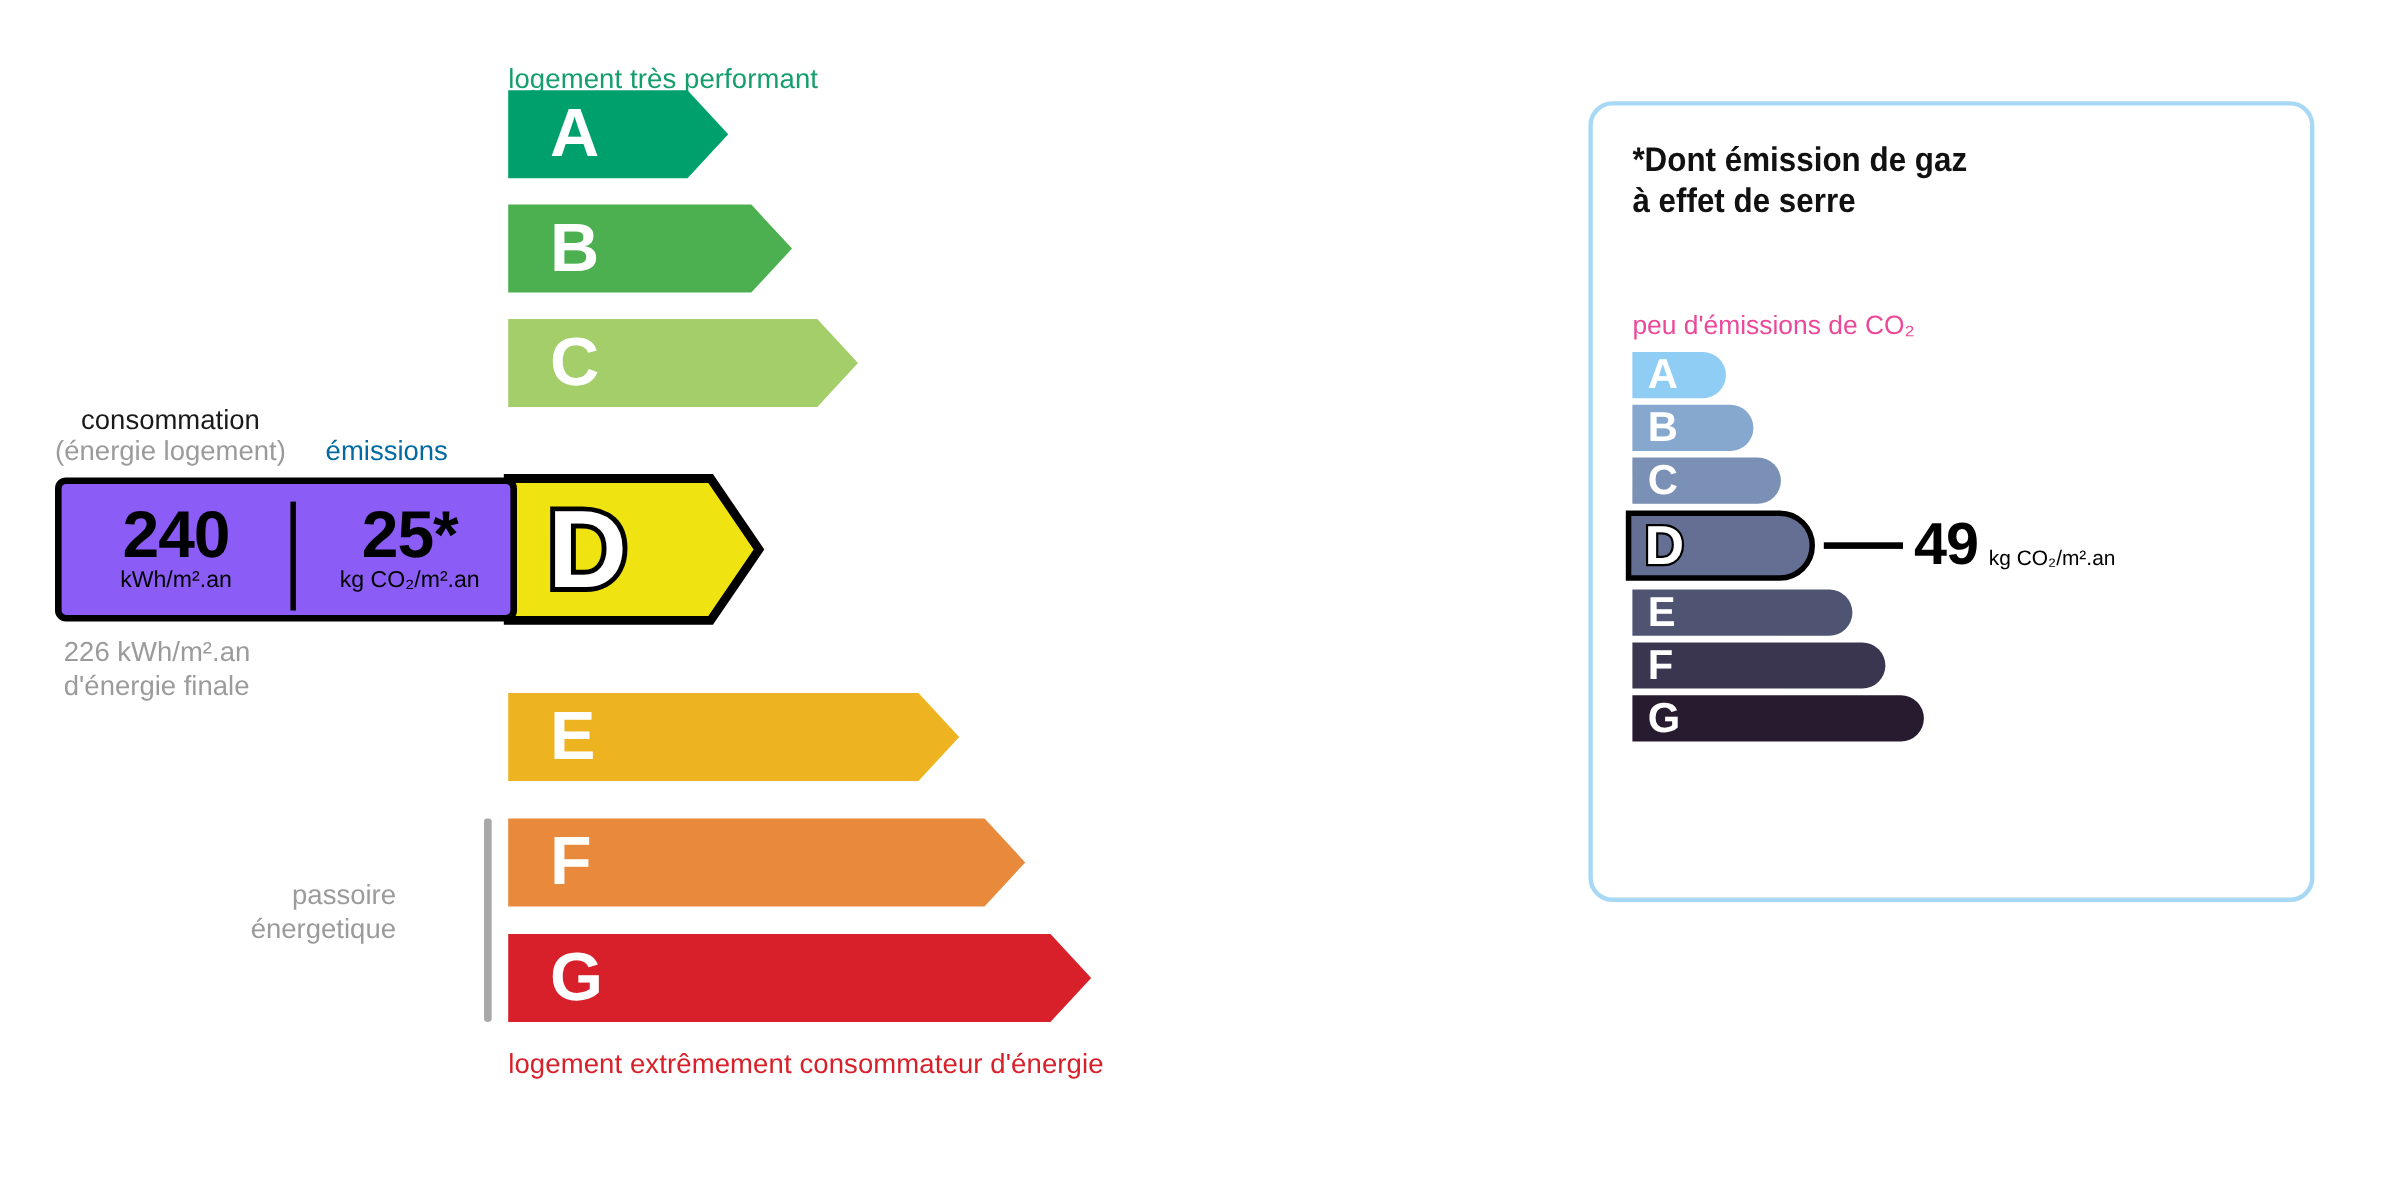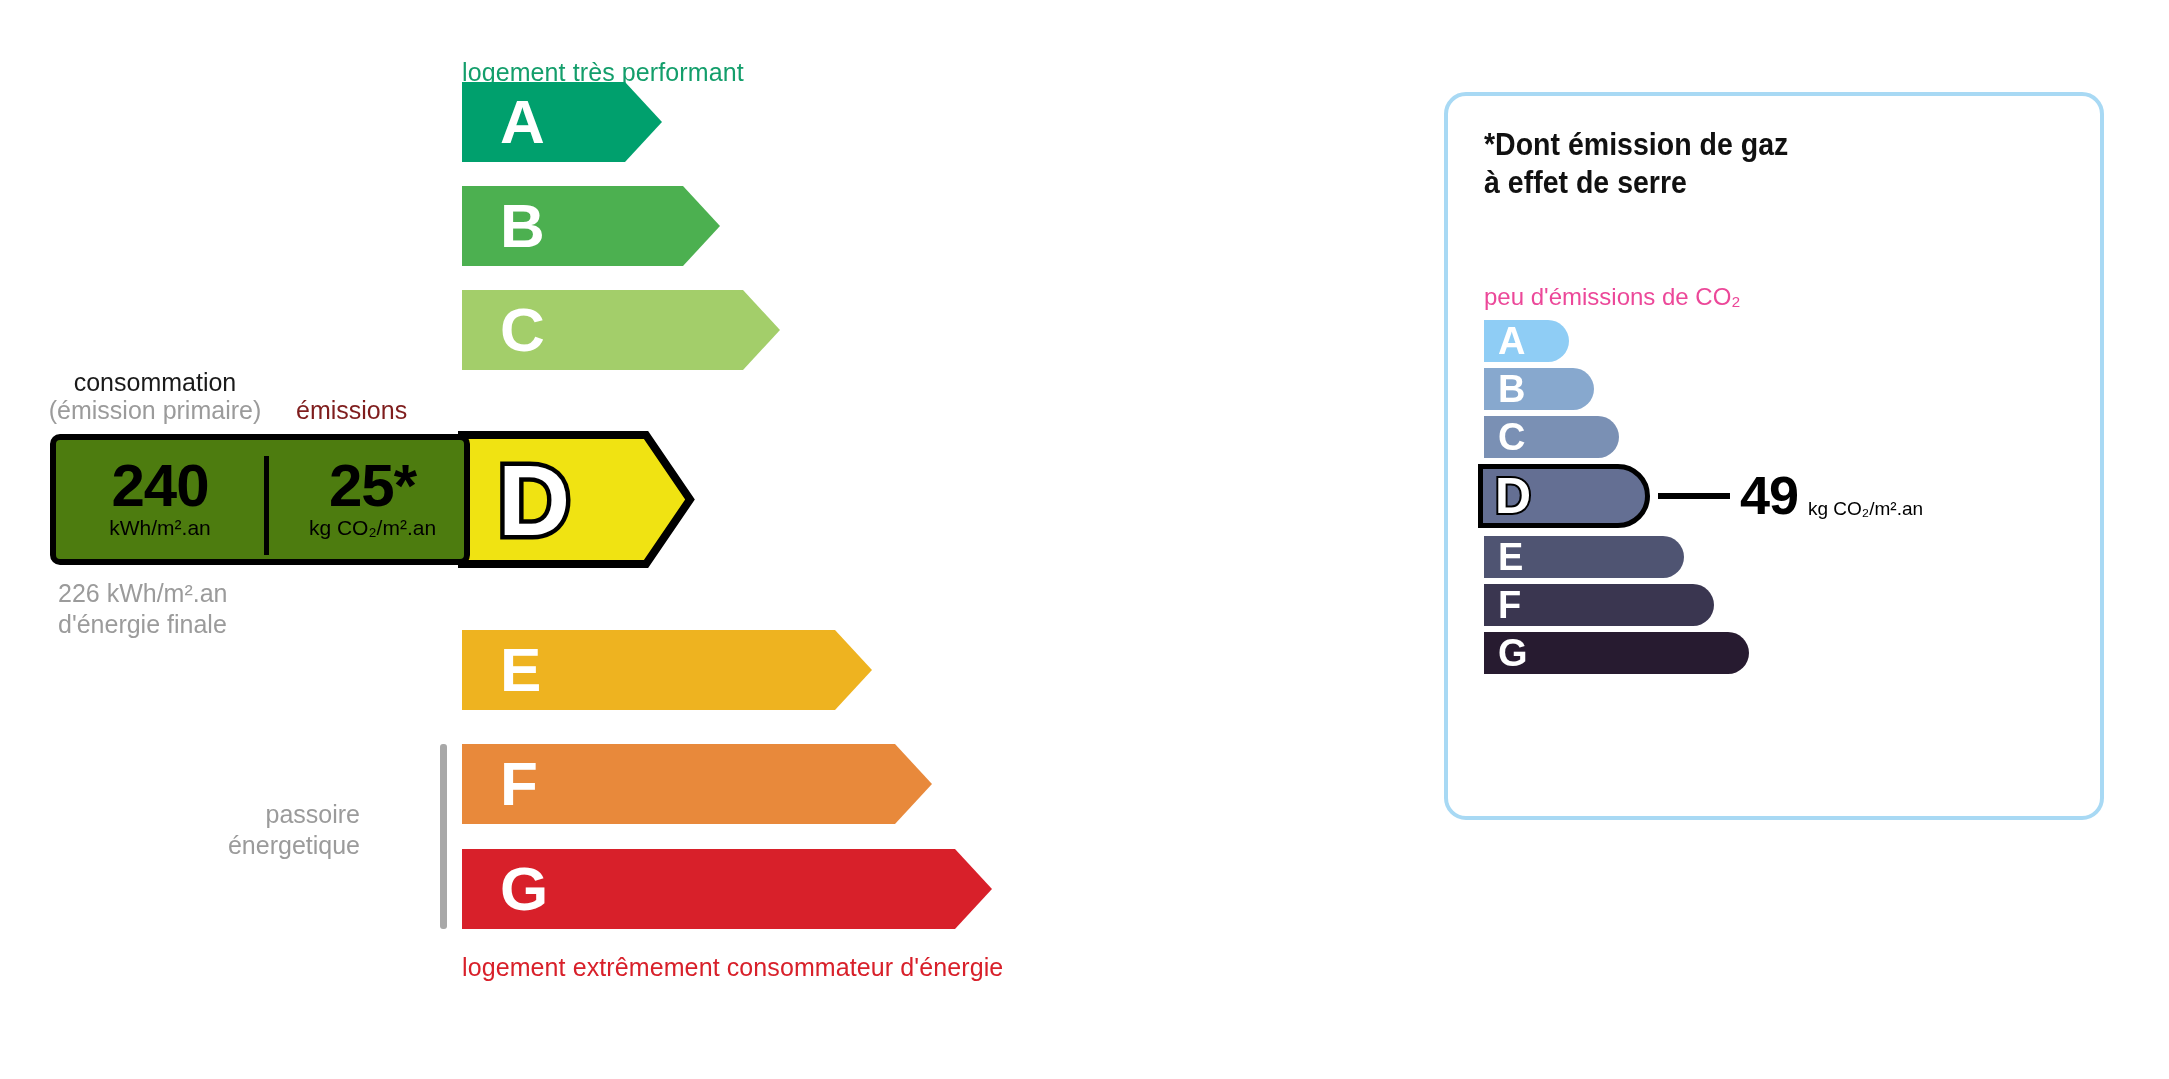--- a/index.html
+++ b/index.html
@@ -24,40 +24,40 @@
   .band{position:absolute;left:462px;}
   .band svg{display:block;overflow:visible;}
   .band .bl{
     position:absolute;left:38px;top:50%;transform:translateY(-50%);
     font-size:62px;font-weight:700;color:#ffffff;line-height:1;
   }
 
   
   #consumption-box{
     position:absolute;left:50px;top:434px;width:420px;height:131px;
-    border:6px solid #000;border-radius:10px;background:#4d7c0f;
+    border:6px solid #000;border-radius:10px;background:#8b5cf6;
     box-sizing:border-box;z-index:5;
   }
   #consumption-box .divider{
     position:absolute;left:208px;top:16px;width:5px;height:99px;background:#000;
   }
   .cb-cell{position:absolute;top:14px;text-align:center;}
   .cb-cell .num{font-size:60px;font-weight:700;color:#000;line-height:1.05;letter-spacing:-1px;}
   .cb-cell .unit{font-size:21px;color:#000;line-height:1.2;margin-top:-2px;}
   #cb-conso{left:0;width:208px;}
   #cb-emis{left:213px;width:207px;}
 
   .lbl-consommation{
     position:absolute;left:46px;top:368px;width:218px;text-align:center;
     font-size:25px;color:#1a1a1a;line-height:1.12;
   }
   .lbl-consommation .sub{color:#9b9b9b;}
   .lbl-emissions{
     position:absolute;left:296px;top:396px;
-    font-size:25px;color:#7f1d1d;line-height:1.12;
+    font-size:25px;color:#0369a1;line-height:1.12;
   }
   .lbl-finale{
     position:absolute;left:58px;top:578px;
     font-size:25px;color:#9b9b9b;line-height:1.22;
   }
   .lbl-passoire{
     position:absolute;left:130px;top:799px;width:230px;text-align:right;
     font-size:25px;color:#9b9b9b;line-height:1.22;
   }
   #passoire-bar{
@@ -167,21 +167,21 @@
   <div class="bottom-caption">logement extrêmement consommateur d'énergie</div>
 
   <div id="passoire-bar"></div>
   <div class="lbl-passoire">
     <div>passoire</div>
     <div>énergetique</div>
   </div>
 
   <div class="lbl-consommation">
     <div>consommation</div>
-    <div class="sub">(émission primaire)</div>
+    <div class="sub">(énergie logement)</div>
   </div>
   <div class="lbl-emissions">émissions</div>
 
   <div id="consumption-box">
     <div class="divider"></div>
     <div class="cb-cell" id="cb-conso">
       <div class="num">240</div>
       <div class="unit">kWh/m².an</div>
     </div>
     <div class="cb-cell" id="cb-emis">

